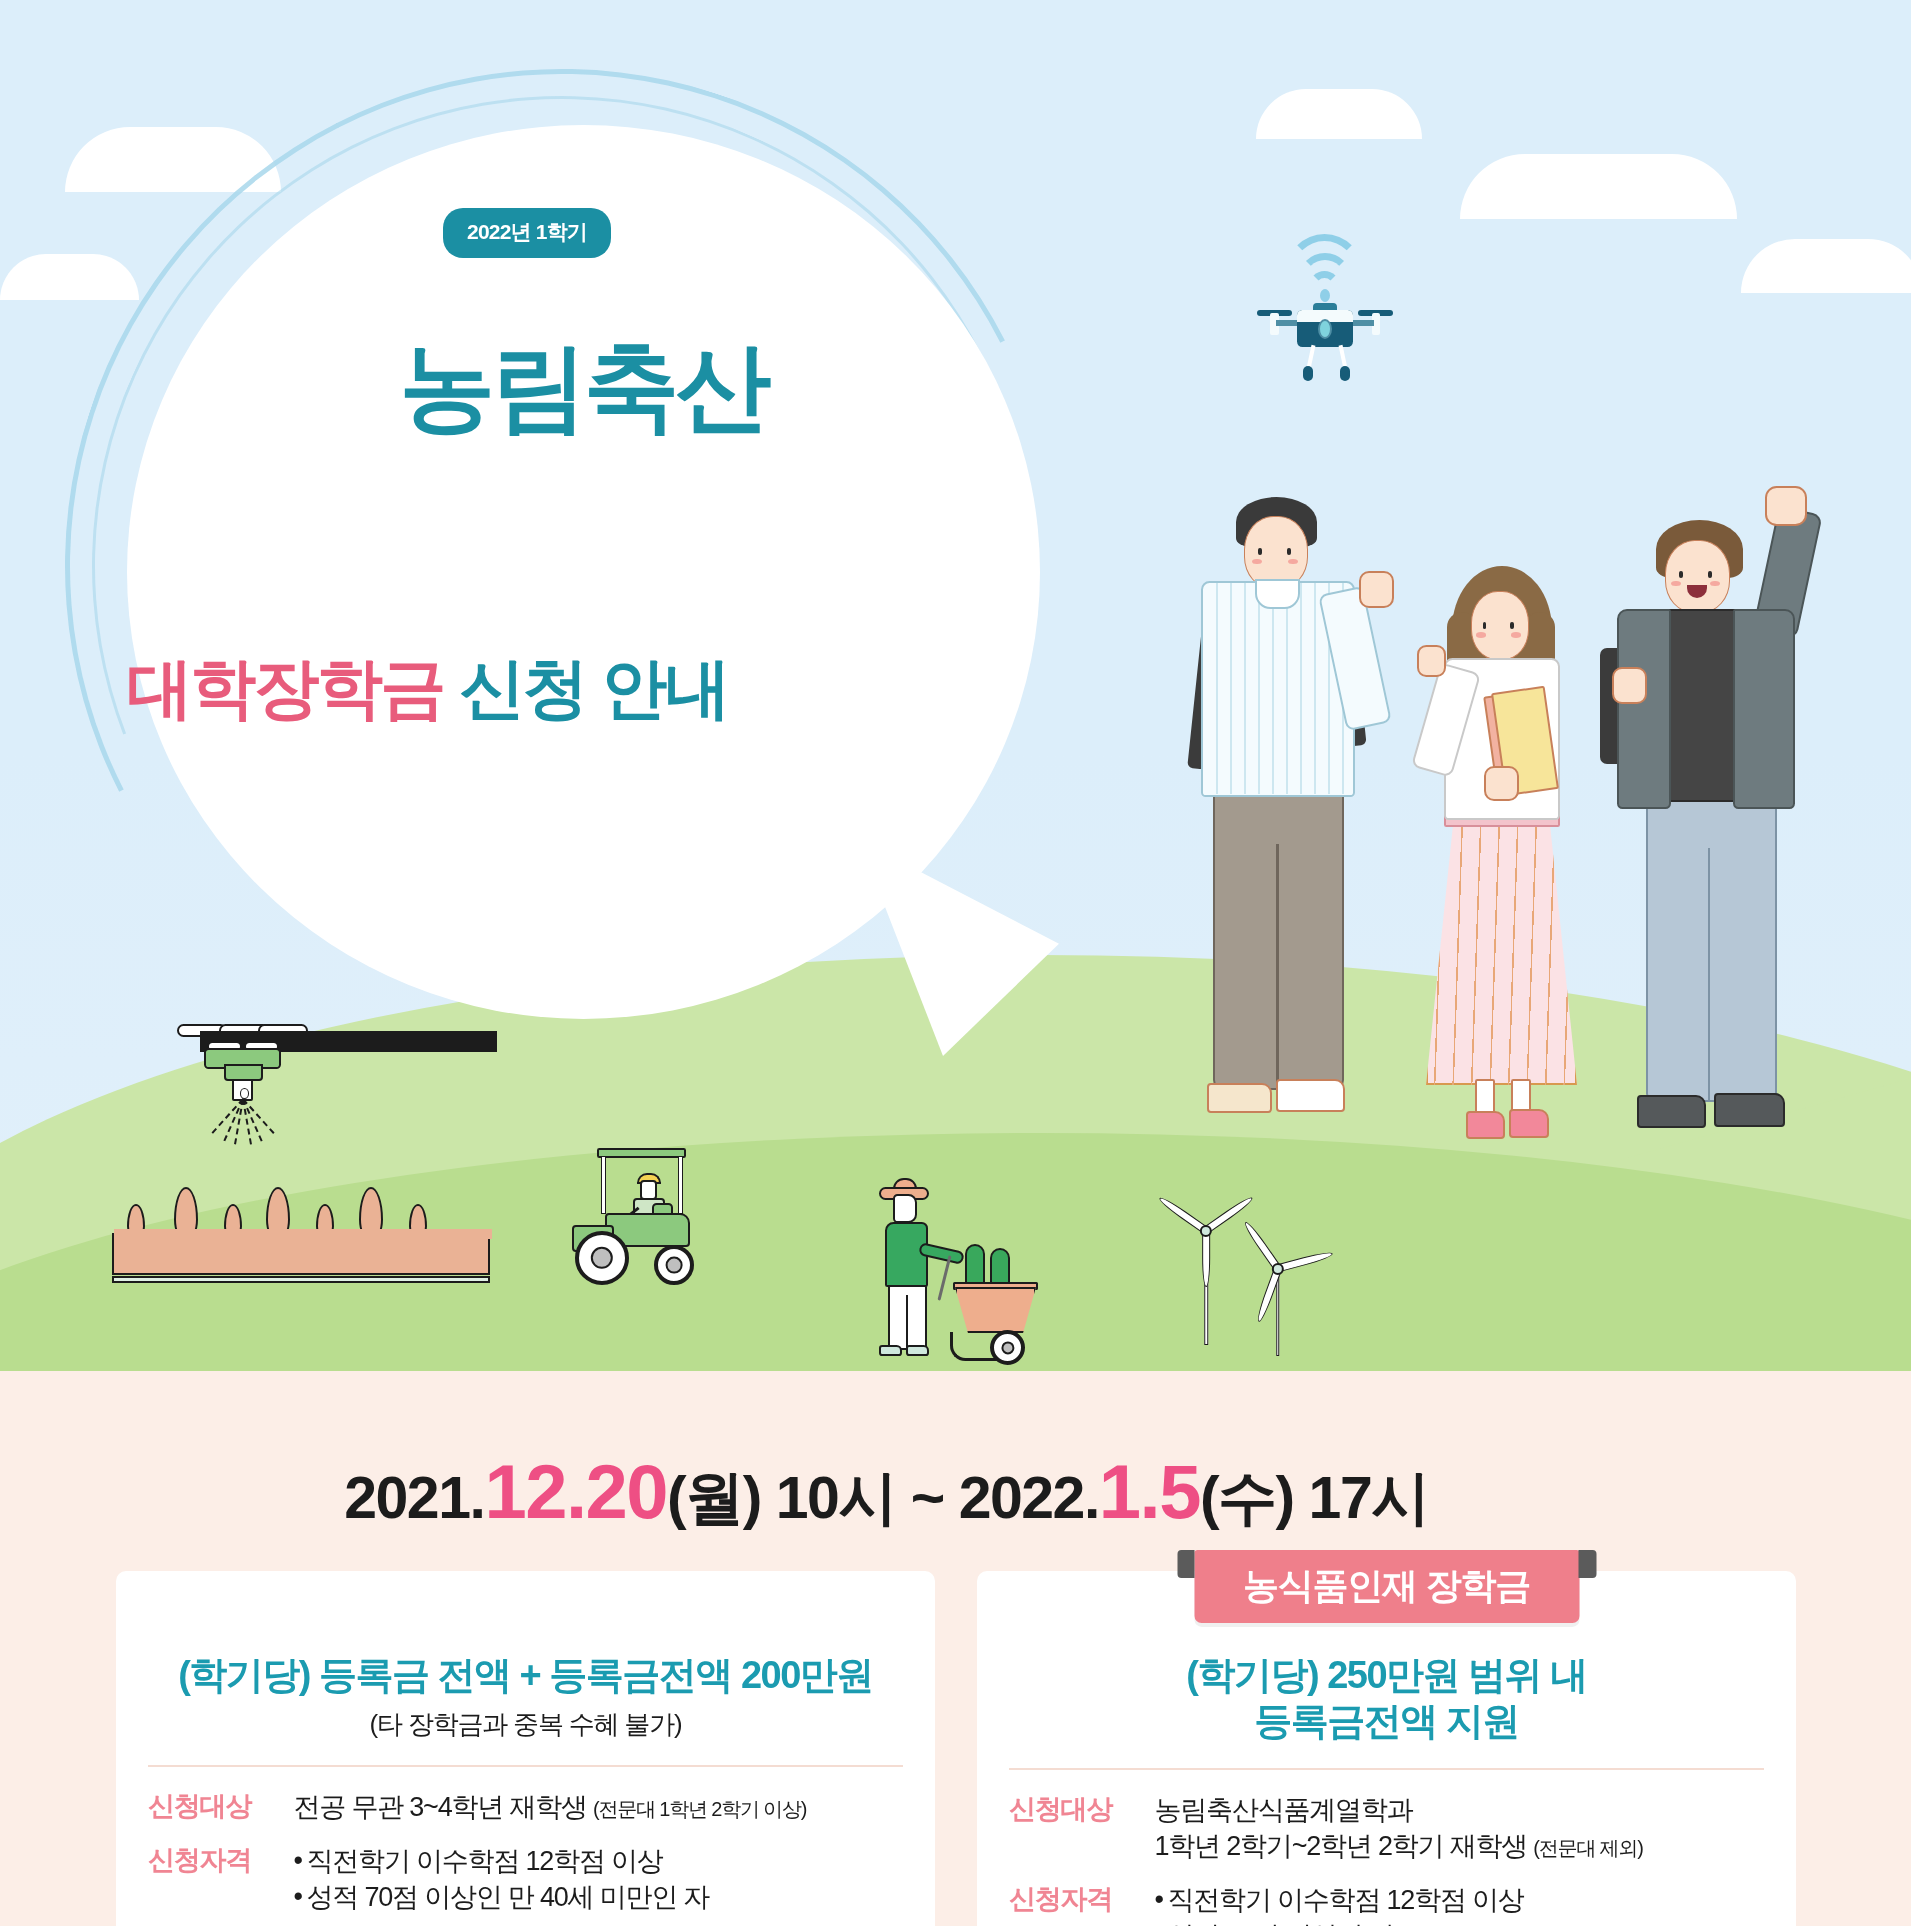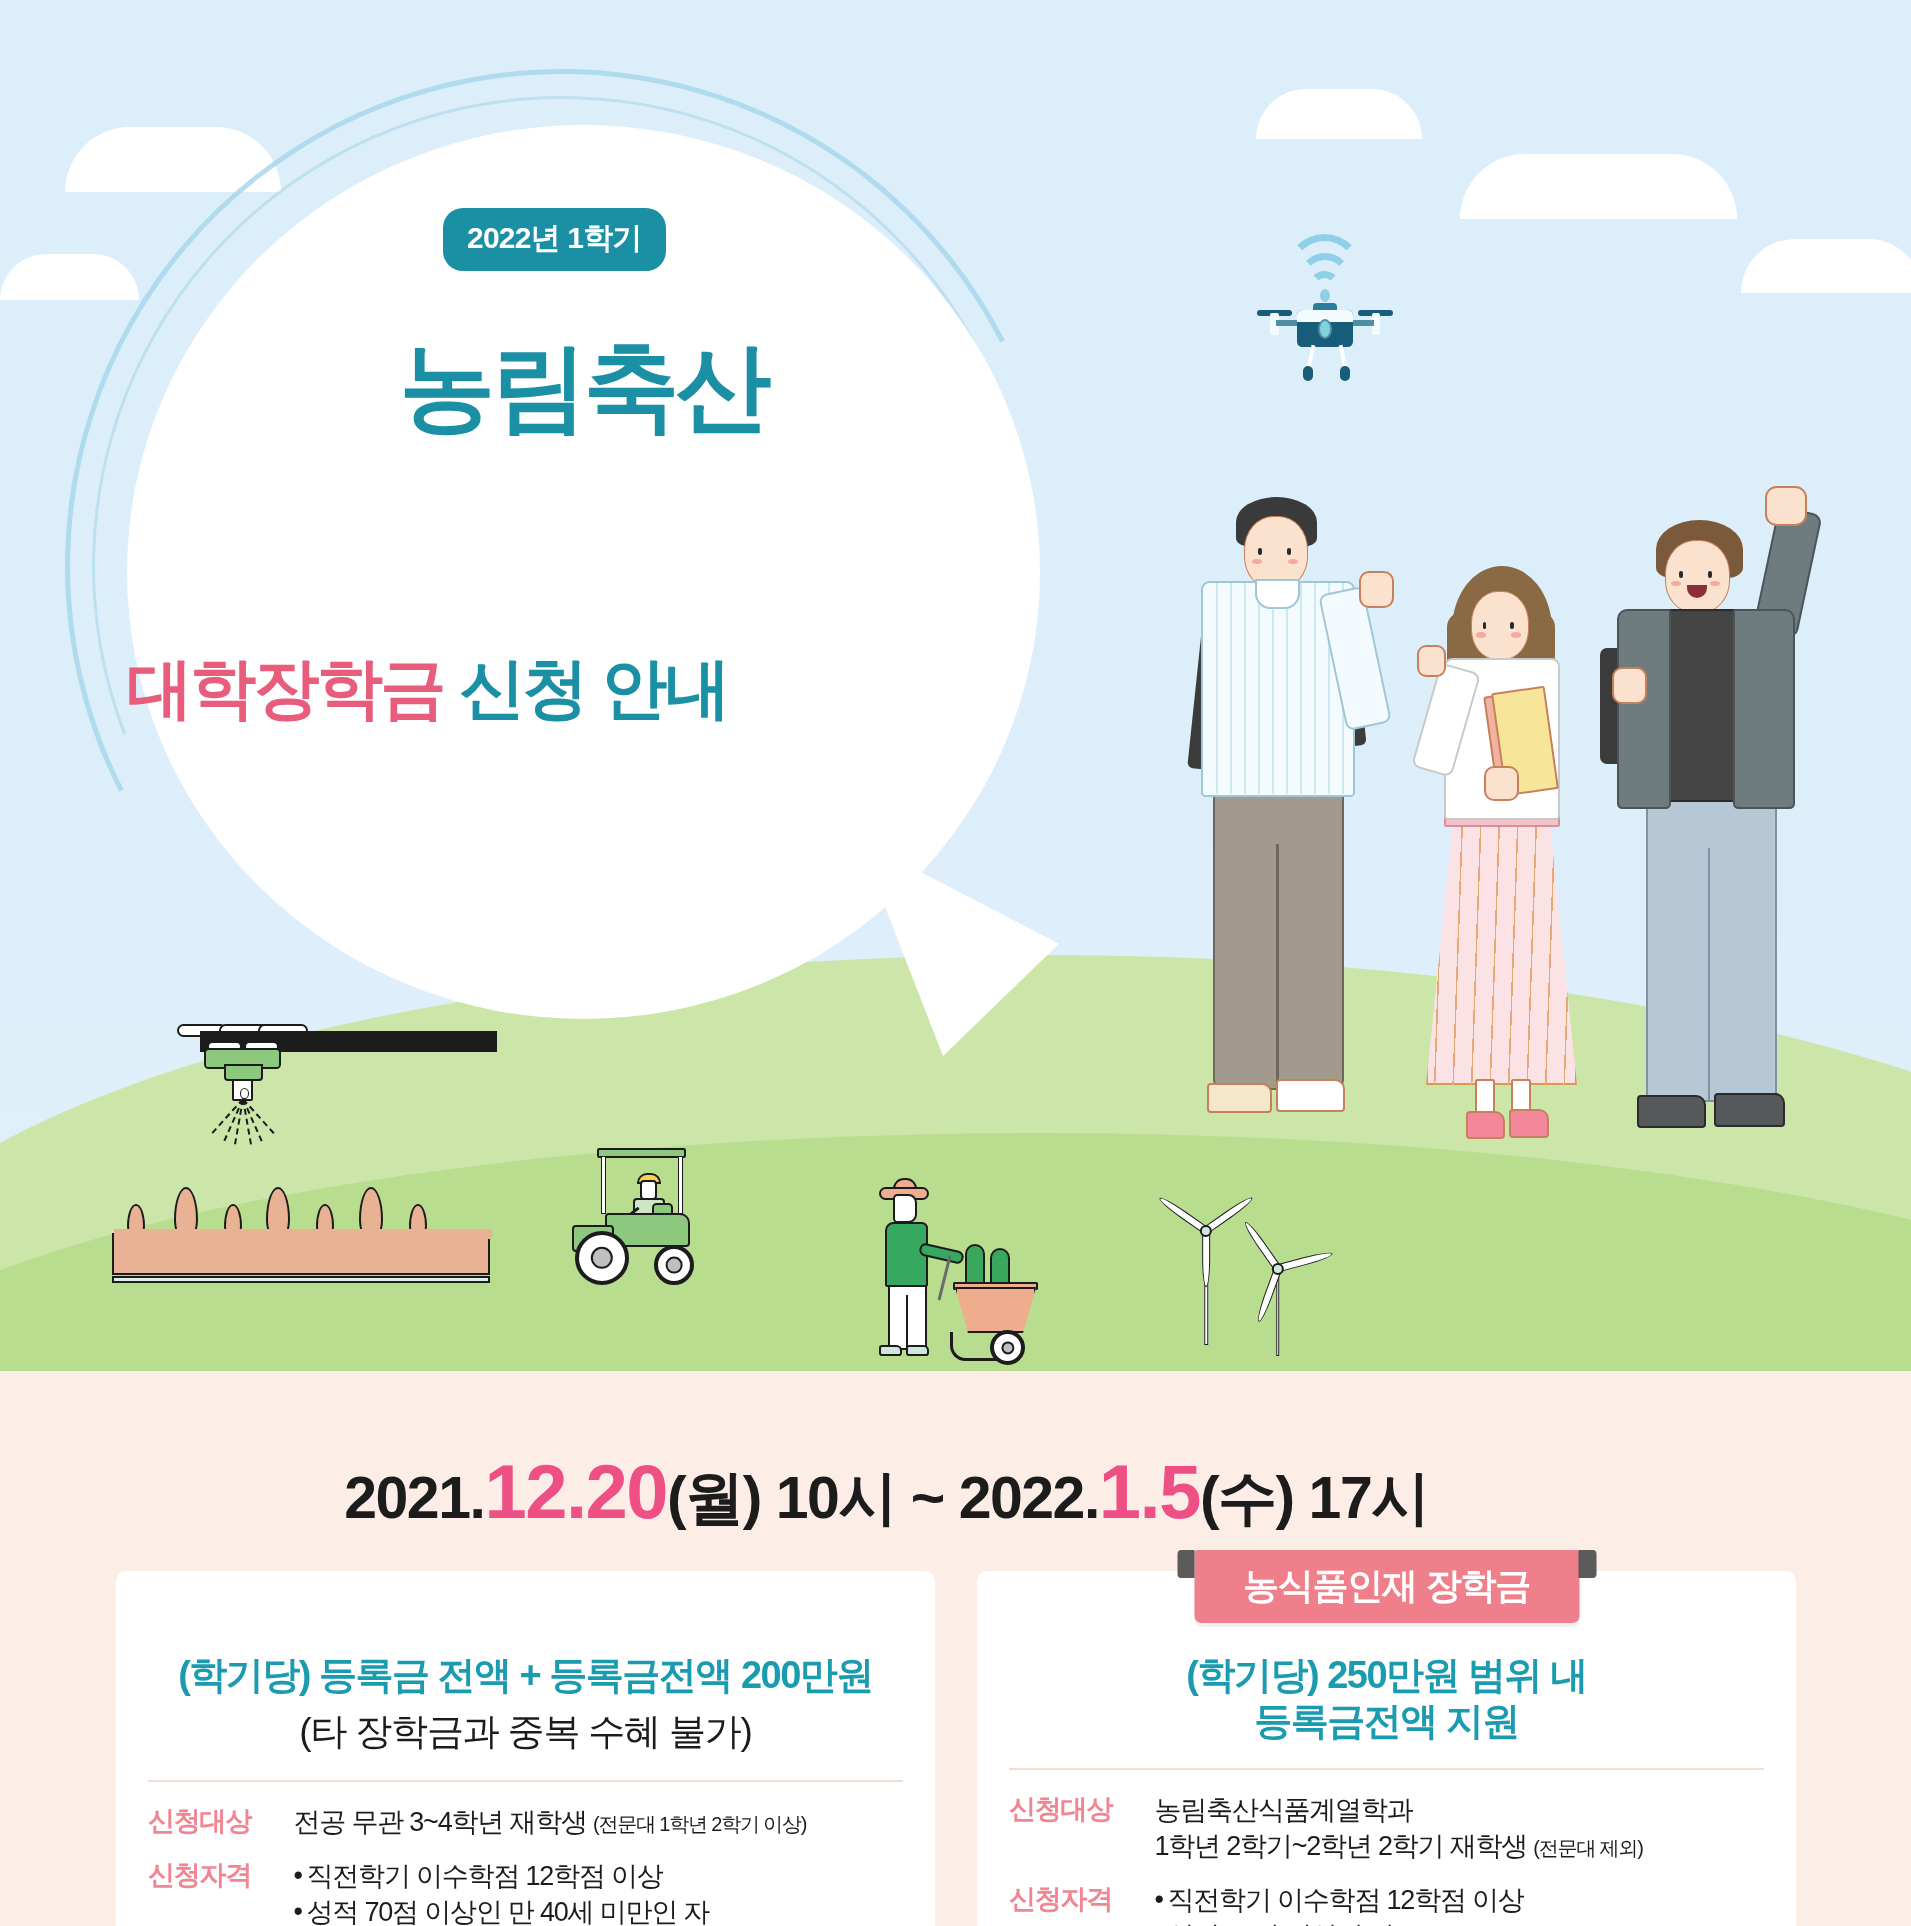--- a/index.html
+++ b/index.html
@@ -79,21 +79,21 @@
     background: #ffffff;
     clip-path: polygon(0 0, 100% 48%, 42% 100%);
   }
 
   .badge {
     position: absolute; left: 443px; top: 208px;
     background: #1b8fa3;
     color: #ffffff;
     border-radius: 20px;
     padding: 10px 24px 12.3px;
-    font-size: 30px;
+    font-size: 21px;
     font-weight: 700;
     letter-spacing: -0.8px;
     white-space: nowrap;
   }
   .title-1, .title-2 {
     position: absolute;
     width: 913px; left: 127px;
     text-align: center;
     color: #1b8fa3;
     font-size: 96px;
@@ -334,21 +334,21 @@
   }
   .ribbon::before { left: -17px; border-radius: 3.9px 0 0 3.9px; }
   .ribbon::after  { right: -17px; border-radius: 0 3.9px 3.9px 0; }
 
   .amount {
     text-align: center; color: #1b9bb0;
     font-size: 38px; font-weight: 800; letter-spacing: -1.5px; line-height: 1.22;
   }
   .amount-note {
     text-align: center; color: #1c1c1c;
-    font-size: 37px; font-weight: 500; letter-spacing: -1.2px;
+    font-size: 26px; font-weight: 500; letter-spacing: -1.2px;
     margin-top: 8.5px;
   }
   .divider { height: 1.9px; background: #f4dcd2; margin: 23px 0 22.3px; }
 
   .rows { display: flex; flex-direction: column; gap: 17.7px; }
   .row { display: flex; align-items: flex-start; gap: 18.5px; }
   .row .k {
     flex: 0 0 127px;
     color: #f08593; font-size: 27px; font-weight: 800; letter-spacing: -1.2px;
     line-height: 1.28;

